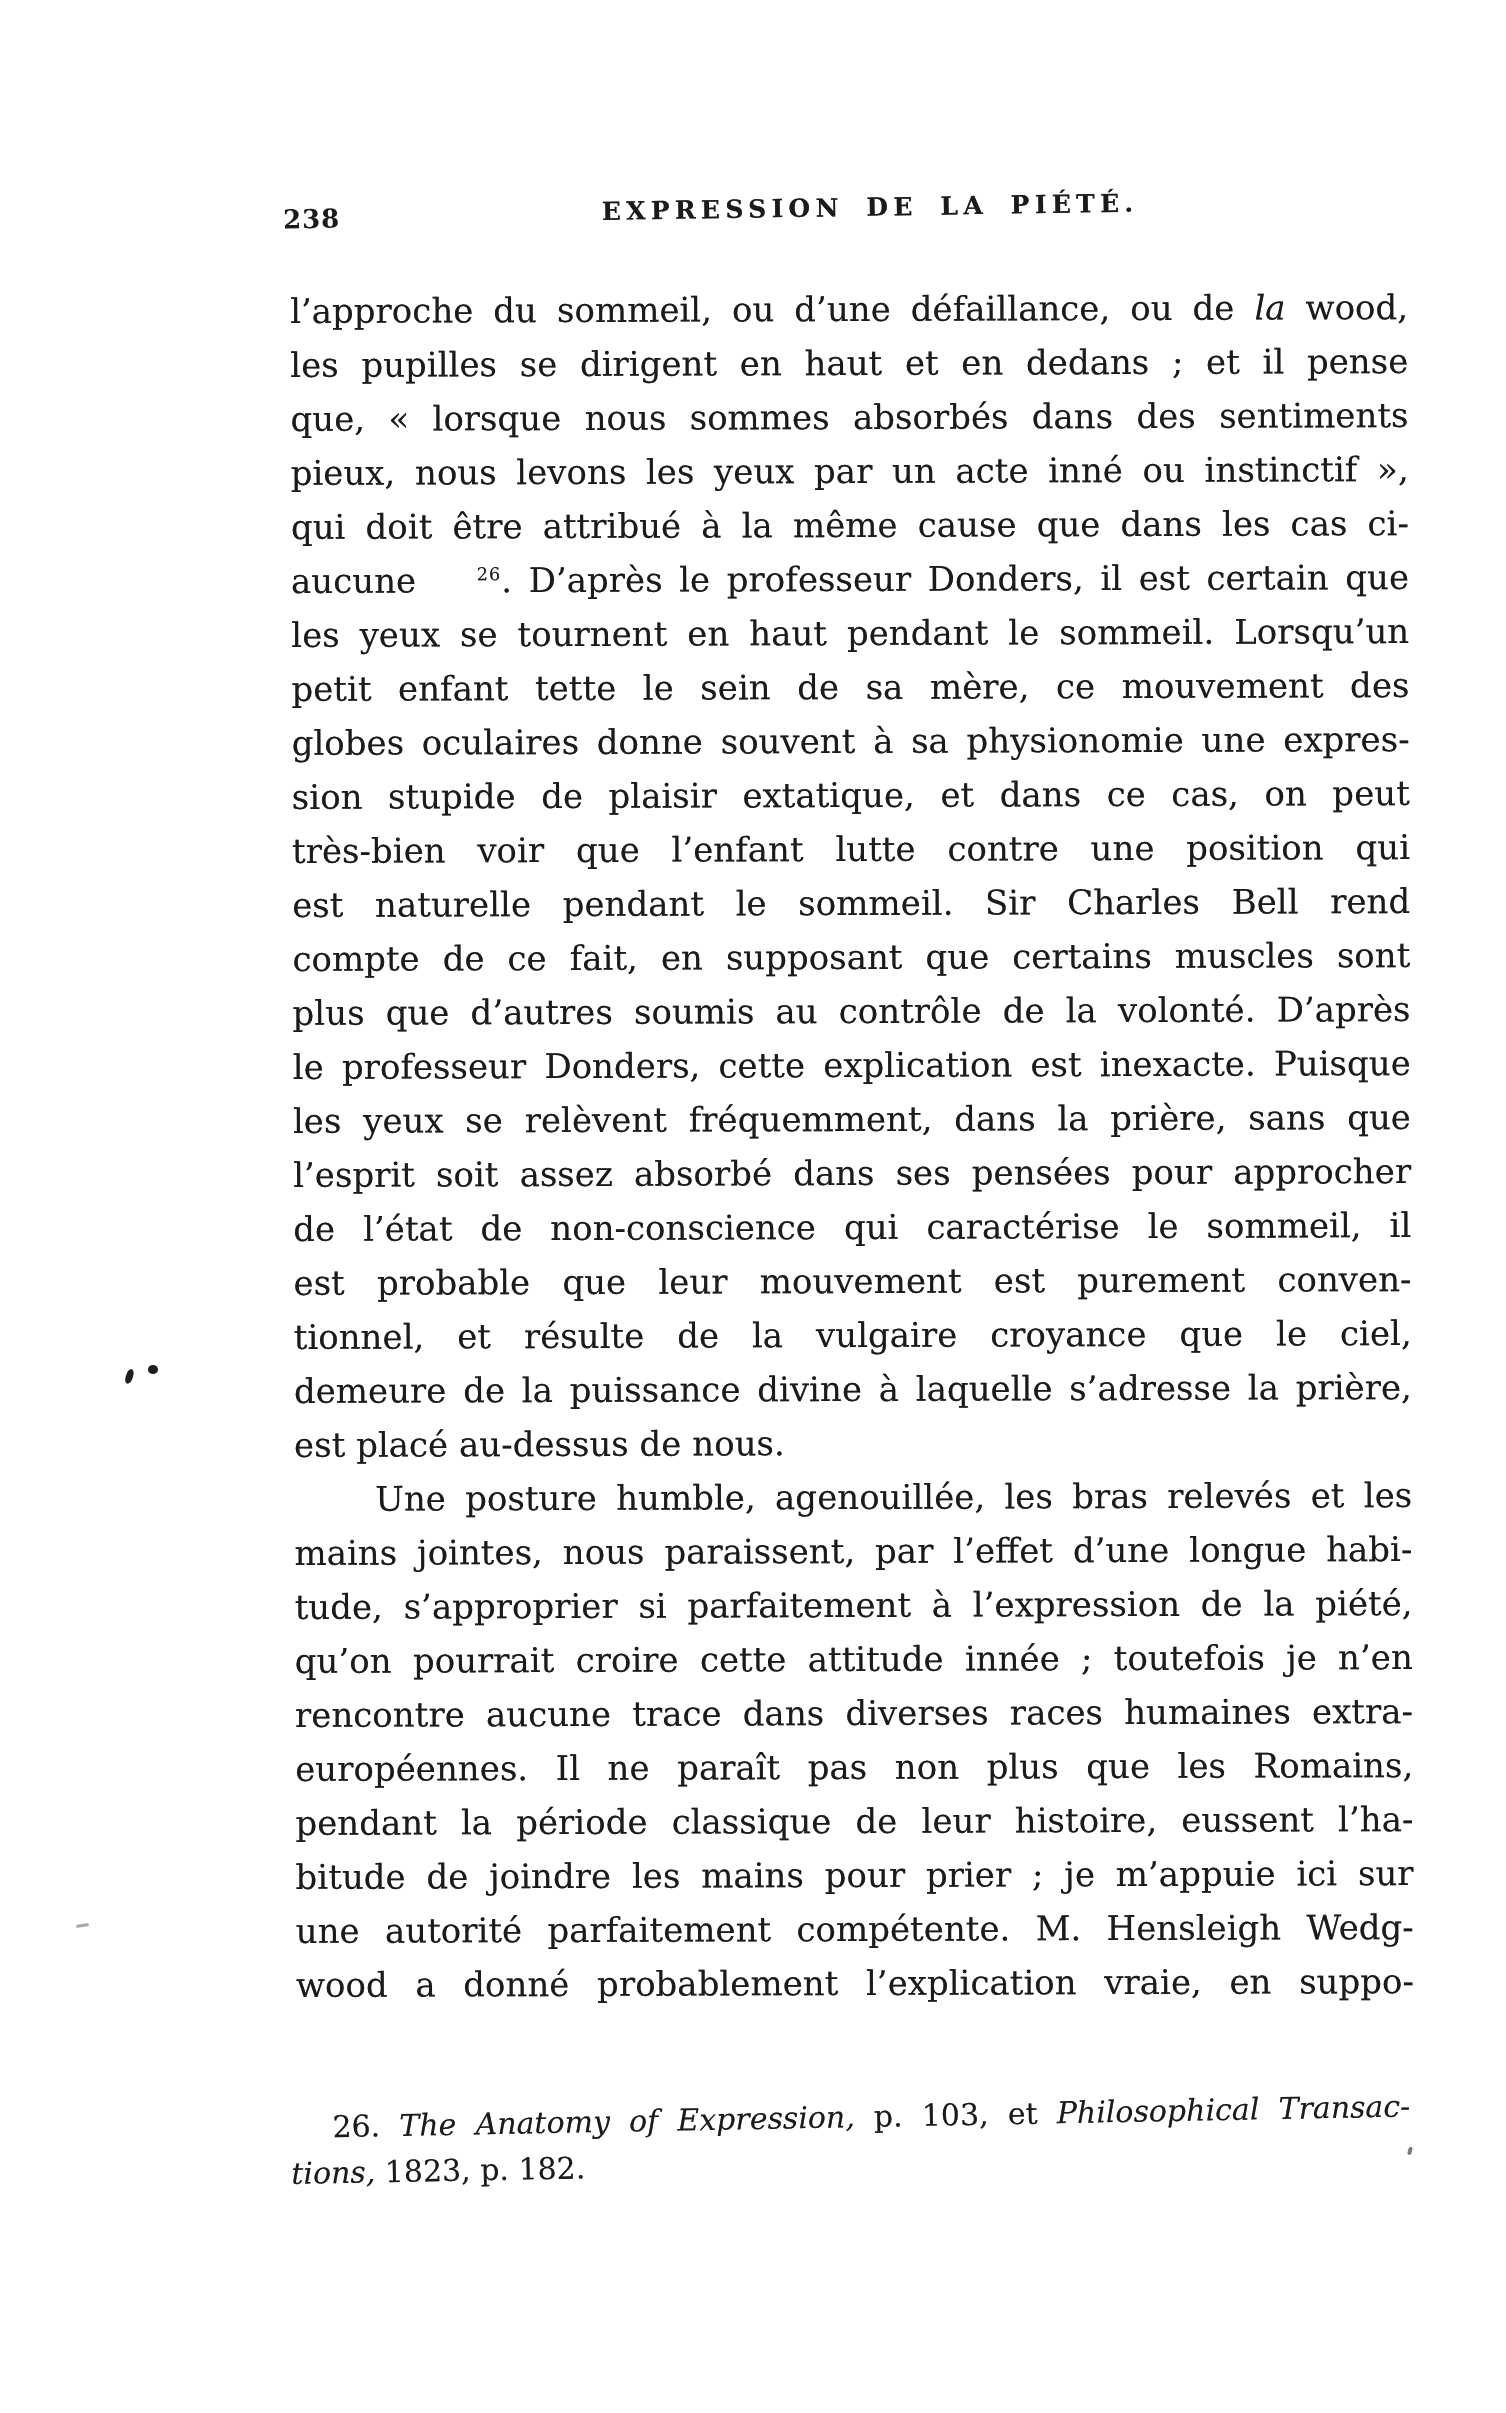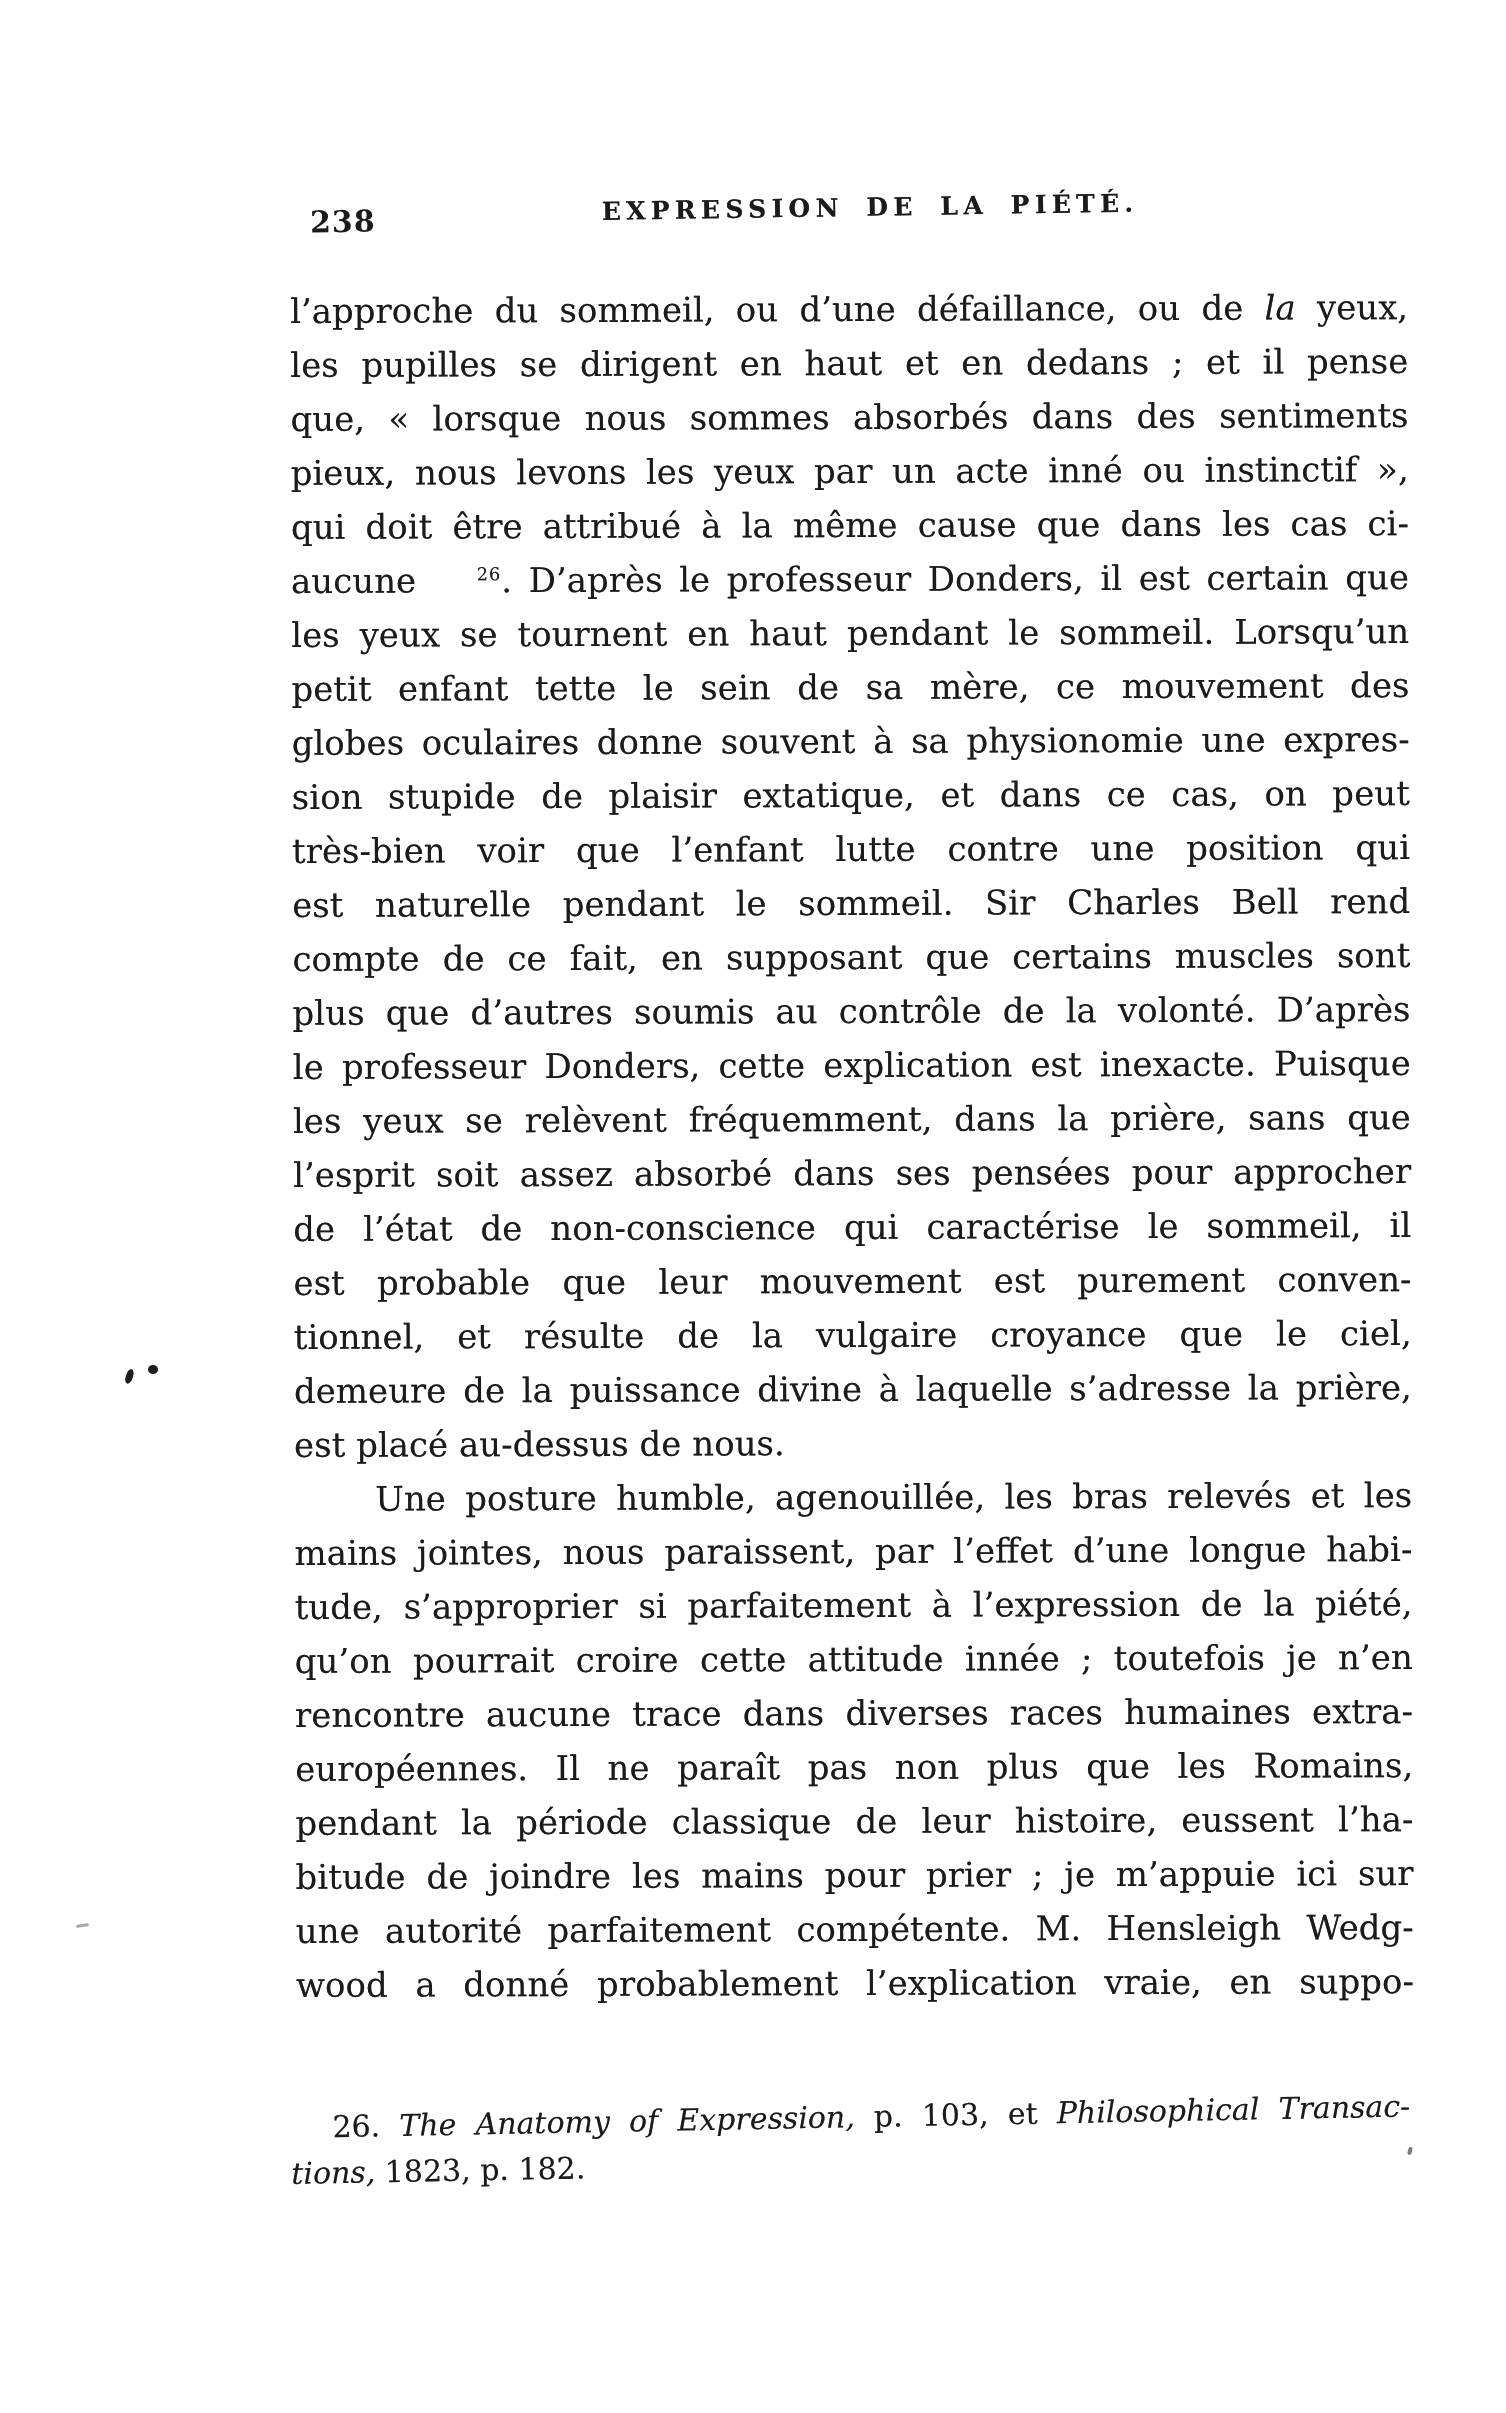--- a/index.html
+++ b/index.html
@@ -8,22 +8,22 @@
     background:#ffffff;
     position:relative;
     overflow:hidden;
     font-family:"DejaVu Serif", serif;
     color:#1b1b1b;
   }
   .page { position:absolute; inset:0; }
 
   
   .pagenum {
-    position:absolute; left:310px; top:204px;
-    font-size:30px; font-weight:700; letter-spacing:1px;
+    position:absolute; left:283px; top:204px;
+    font-size:26px; font-weight:700; letter-spacing:1px;
     transform:rotate(-1deg);
   }
   .running {
     position:absolute; left:602px; top:197px;
     font-size:25px; font-weight:700;
     letter-spacing:5.3px; word-spacing:8.7px;
     white-space:nowrap;
     transform:rotate(-0.9deg); transform-origin:left bottom;
     text-shadow:0 0 0.5px rgba(0,0,0,.55);
   }
@@ -66,21 +66,21 @@
 </style>
 </head>
 <body>
 
 <div class="page">
 
   <span class="pagenum">238</span>
   <span class="running">EXPRESSION DE LA PIÉTÉ.</span>
 
   <div class="body-text" id="body-text">
-      <div class="line"><span>l’approche du sommeil, ou d’une défaillance, ou de </span><span class="i">la</span><span> yeux,</span></div>
+      <div class="line"><span>l’approche du sommeil, ou d’une défaillance, ou de </span><span class="i">la</span><span> wood,</span></div>
       <div class="line"><span>les pupilles se dirigent en haut et en dedans ; et il pense</span></div>
       <div class="line"><span>que, « lorsque nous sommes absorbés dans des sentiments</span></div>
       <div class="line"><span>pieux, nous levons les yeux par un acte inné ou instinctif »,</span></div>
       <div class="line"><span>qui doit être attribué à la même cause que dans les cas ci-</span></div>
       <div class="line"><span>aucune </span><span class="sup">26</span><span>. D’après le professeur Donders, il est certain que</span></div>
       <div class="line"><span>les yeux se tournent en haut pendant le sommeil. Lorsqu’un</span></div>
       <div class="line"><span>petit enfant tette le sein de sa mère, ce mouvement des</span></div>
       <div class="line"><span>globes oculaires donne souvent à sa physionomie une expres-</span></div>
       <div class="line"><span>sion stupide de plaisir extatique, et dans ce cas, on peut</span></div>
       <div class="line"><span>très-bien voir que l’enfant lutte contre une position qui</span></div>

